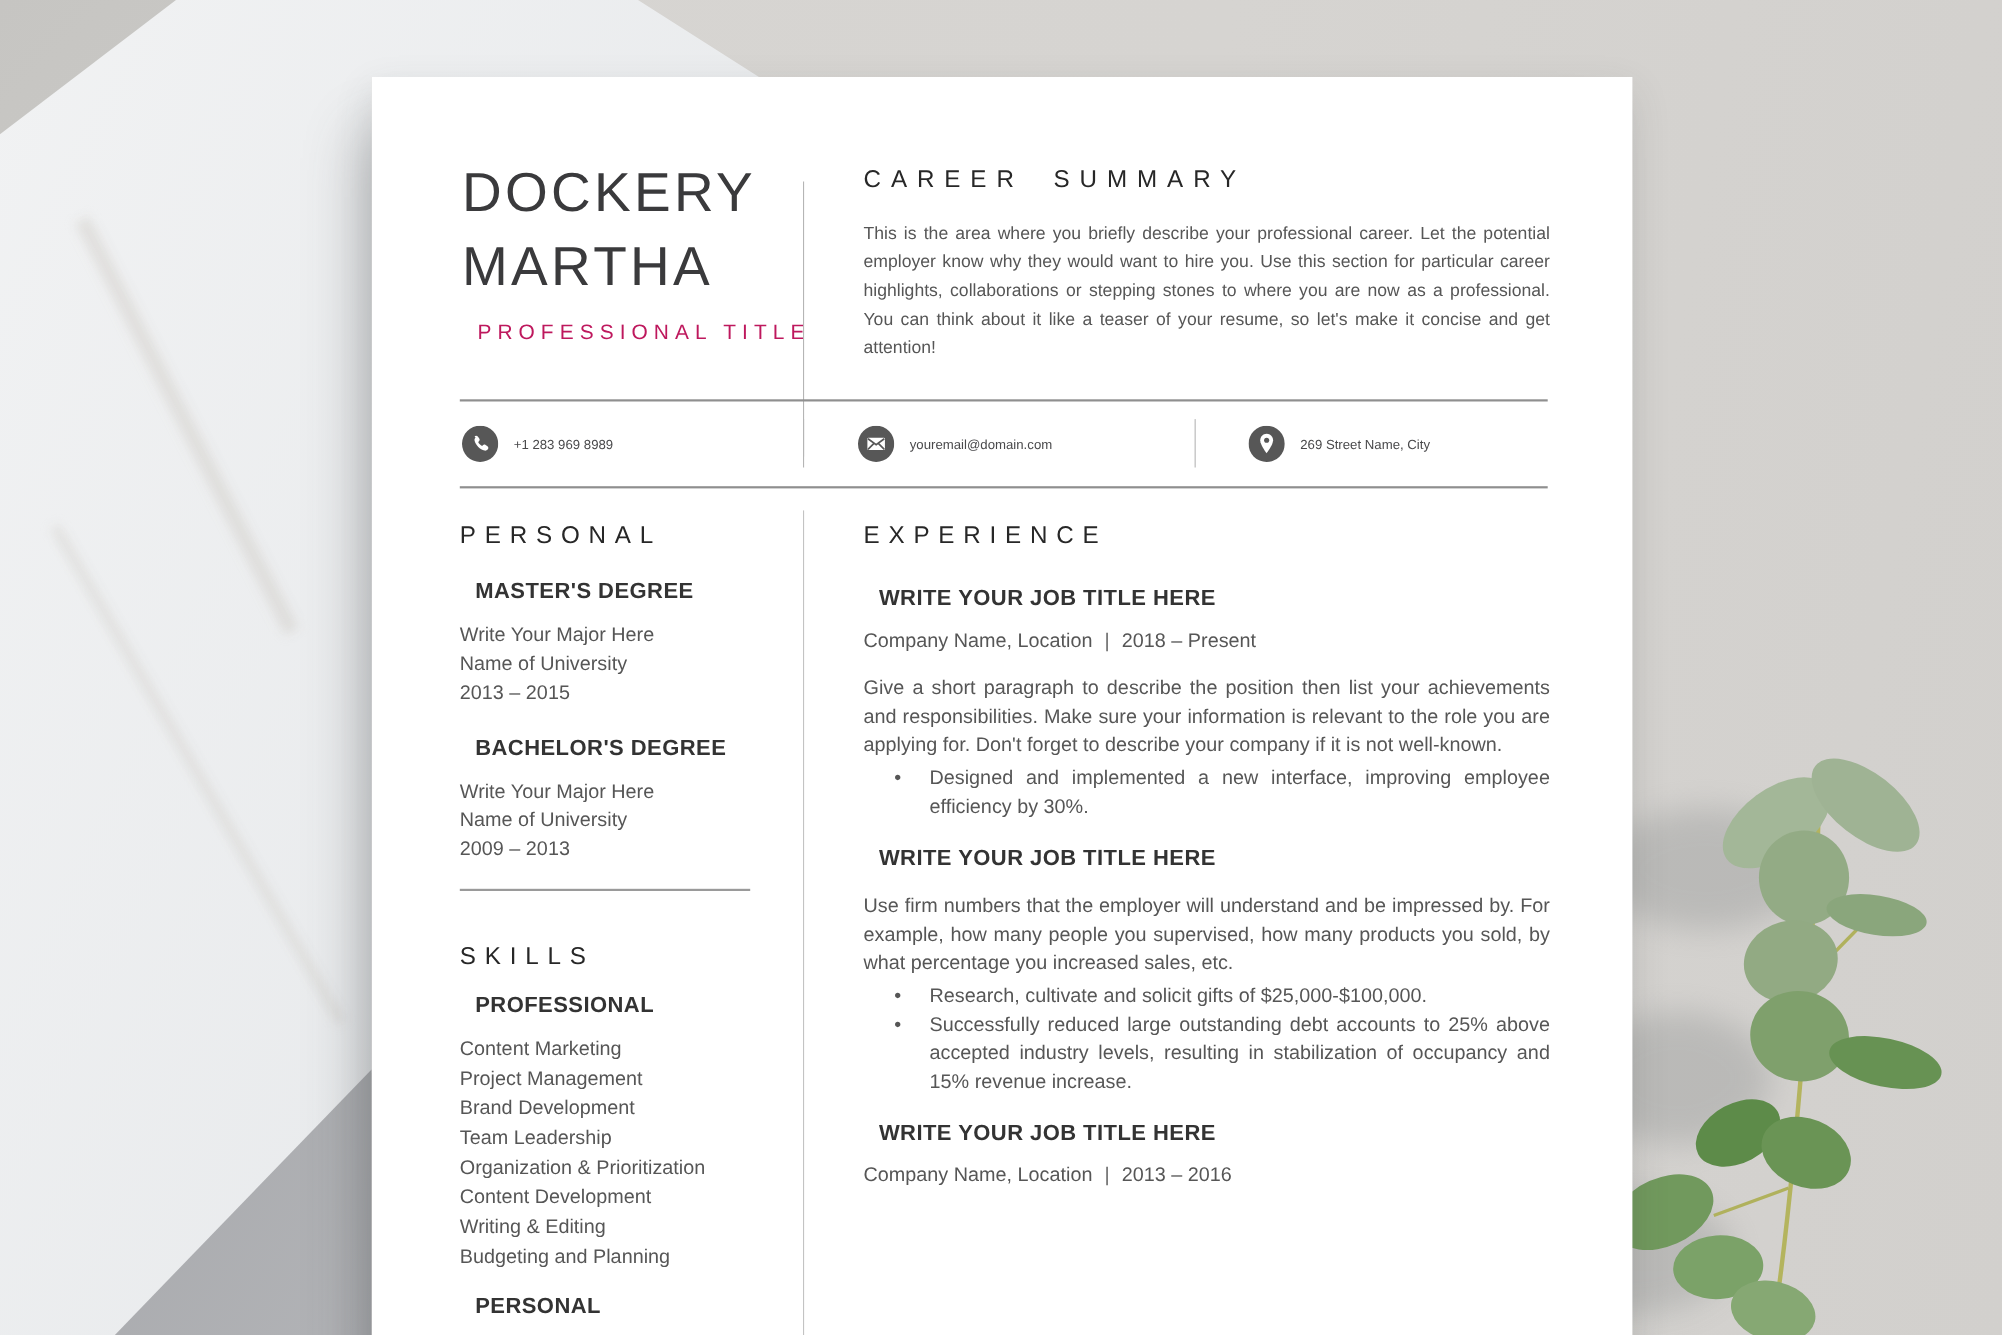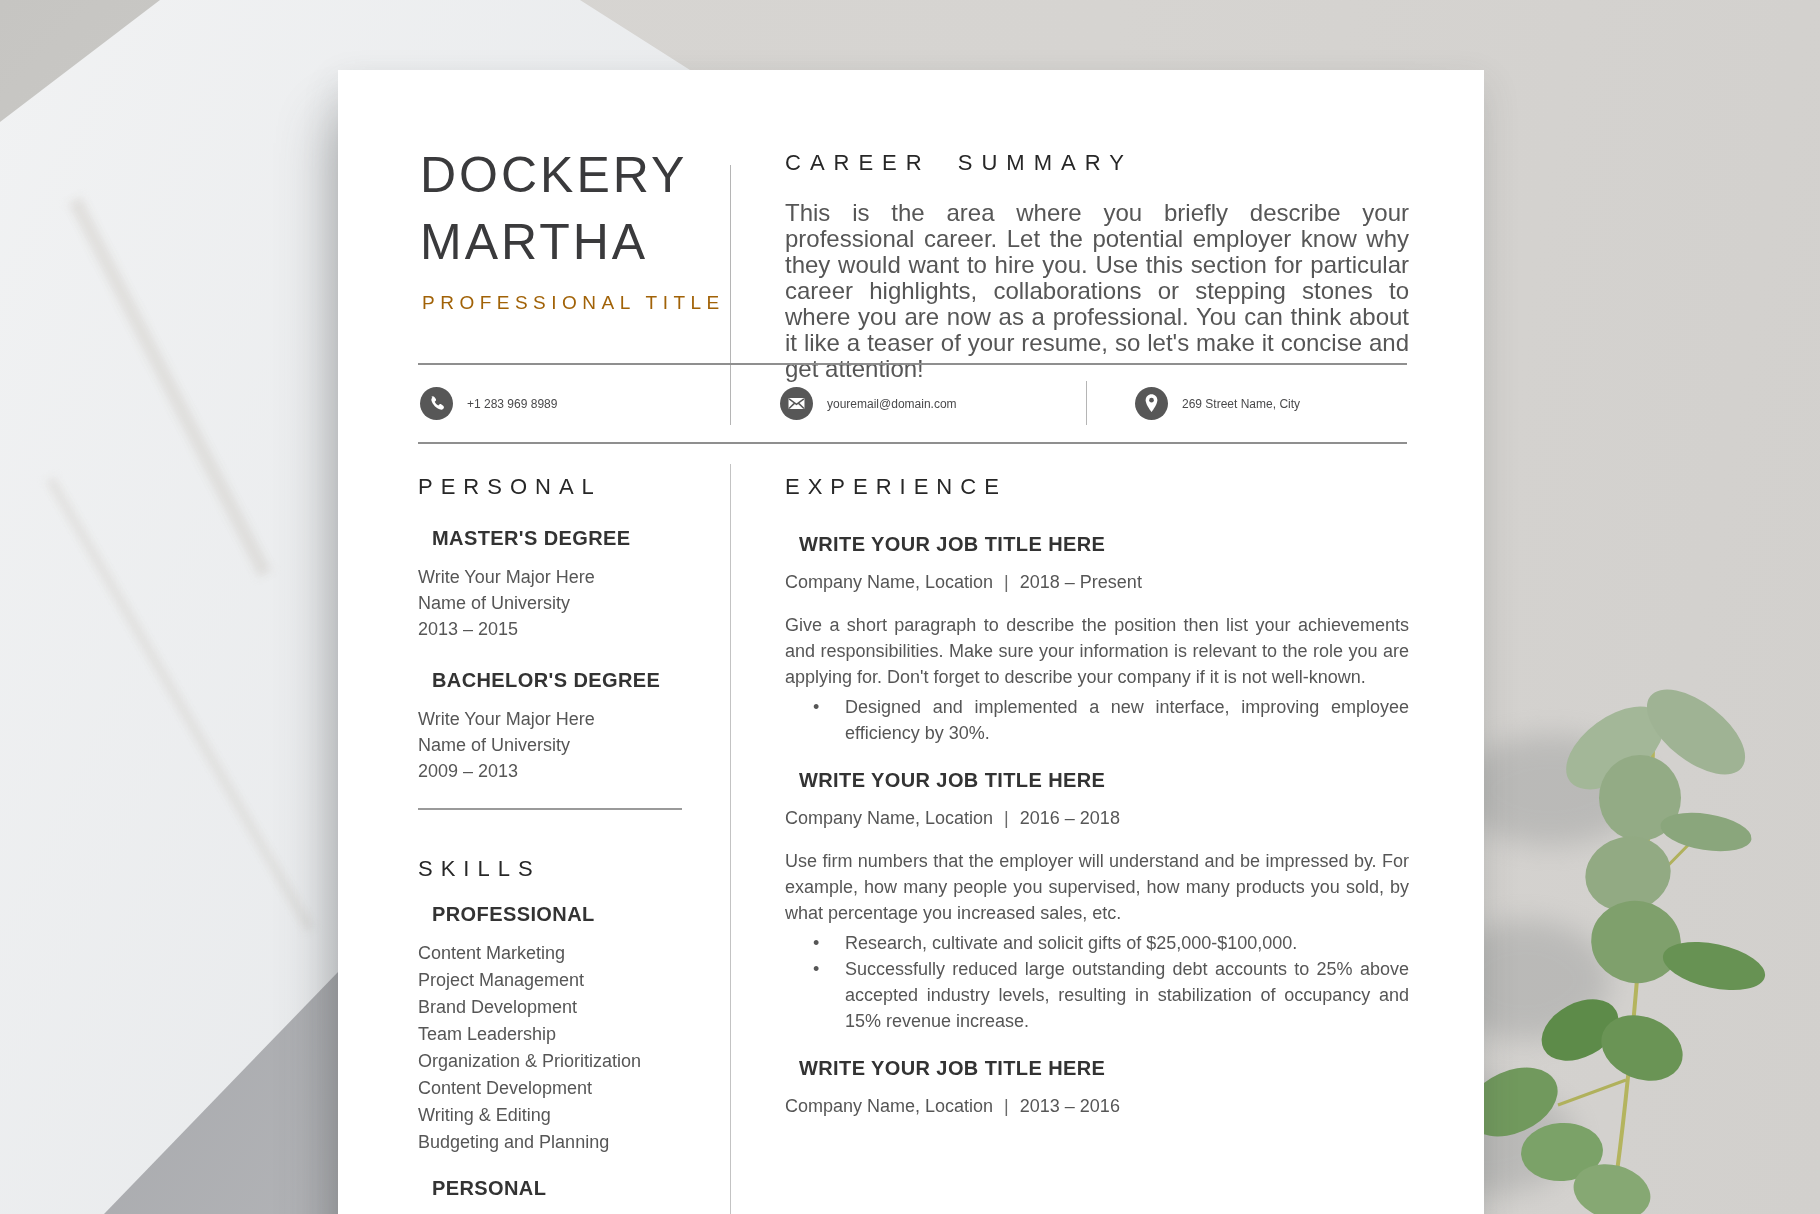--- a/index.html
+++ b/index.html
@@ -28,28 +28,28 @@
 
   
   .plant{position:absolute;left:1430px;top:560px;width:390px;height:654px;}
 
   
   .page{position:absolute;left:338px;top:70px;width:1146px;height:1300px;background:#ffffff;
     box-shadow:-26px 30px 50px -18px rgba(70,72,76,.33), 0 14px 34px rgba(70,72,76,.16);}
 
   .name{position:absolute;left:82px;top:72px;font-size:50px;line-height:67px;
     letter-spacing:3px;color:#3a3a3c;font-weight:400;}
-  .prof-title{position:absolute;left:84px;top:222px;font-size:19px;letter-spacing:5.5px;color:#a16207;}
+  .prof-title{position:absolute;left:96px;top:222px;font-size:19px;letter-spacing:5.5px;color:#be185d;}
 
   .vdiv1{position:absolute;left:392px;top:95px;width:1px;height:250px;background:#b5b5b5;}
 
   .summary{position:absolute;left:447px;top:80px;width:624px;}
   .sec-heading{font-size:22px;letter-spacing:9px;word-spacing:12px;color:#272727;
     font-weight:400;margin:0;}
-  .summary p{margin:24px 0 0;font-size:24px;line-height:26px;color:#565656;text-align:justify;}
+  .summary p{margin:24px 0 0;font-size:16px;line-height:26px;color:#565656;text-align:justify;}
 
   
   .contact{position:absolute;left:80px;top:293px;width:989px;height:77px;
     border-top:2px solid #8f8f8f;border-bottom:2px solid #8f8f8f;}
   .contact-item{position:absolute;top:0;height:100%;display:flex;align-items:center;gap:14px;}
   .contact-item .txt{font-size:12px;color:#49494b;}
   .ci-phone{left:2px;} .ci-email{left:362px;} .ci-pin{left:717px;}
   .contact-sep{position:absolute;top:16px;width:1px;height:44px;background:#b5b5b5;}
   .sep1{left:312px;} .sep2{left:668px;}
   .cicon{width:33px;height:33px;flex:0 0 33px;}
@@ -217,23 +217,20 @@
           <span>Company Name, Location</span><span class="pipe">|</span><span>2018 – Present</span>
         </div>
         <p>Give a short paragraph to describe the position then list your achievements and responsibilities. Make sure your information is relevant to the role you are applying for. Don't forget to describe your company if it is not well-known.</p>
         <ul>
           <li>Designed and implemented a new interface, improving employee efficiency by 30%.</li>
         </ul>
       </div>
 
       <div class="job">
         <div class="sub-title">WRITE YOUR JOB TITLE HERE</div>
-        <div class="job-meta">
-          <span>Company Name, Location</span><span class="pipe">|</span><span>2016 – 2018</span>
-        </div>
         <p>Use firm numbers that the employer will understand and be impressed by. For example, how many people you supervised, how many products you sold, by what percentage you increased sales, etc.</p>
         <ul>
           <li>Research, cultivate and solicit gifts of $25,000-$100,000.</li>
           <li>Successfully reduced large outstanding debt accounts to 25% above accepted industry levels, resulting in stabilization of occupancy and 15% revenue increase.</li>
         </ul>
       </div>
 
       <div class="job">
         <div class="sub-title">WRITE YOUR JOB TITLE HERE</div>
         <div class="job-meta">

